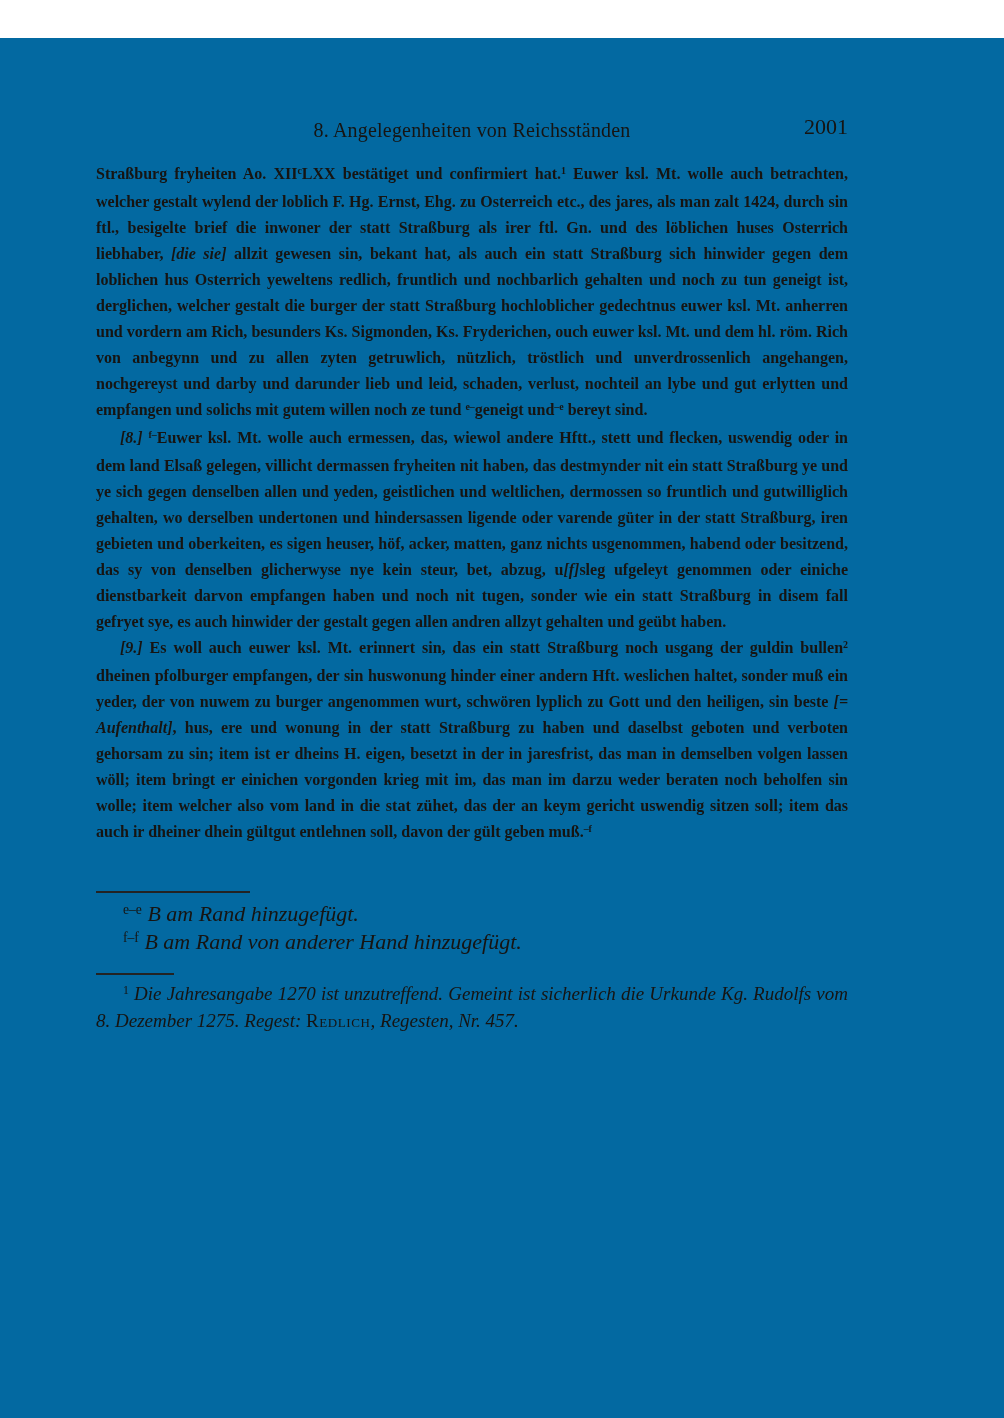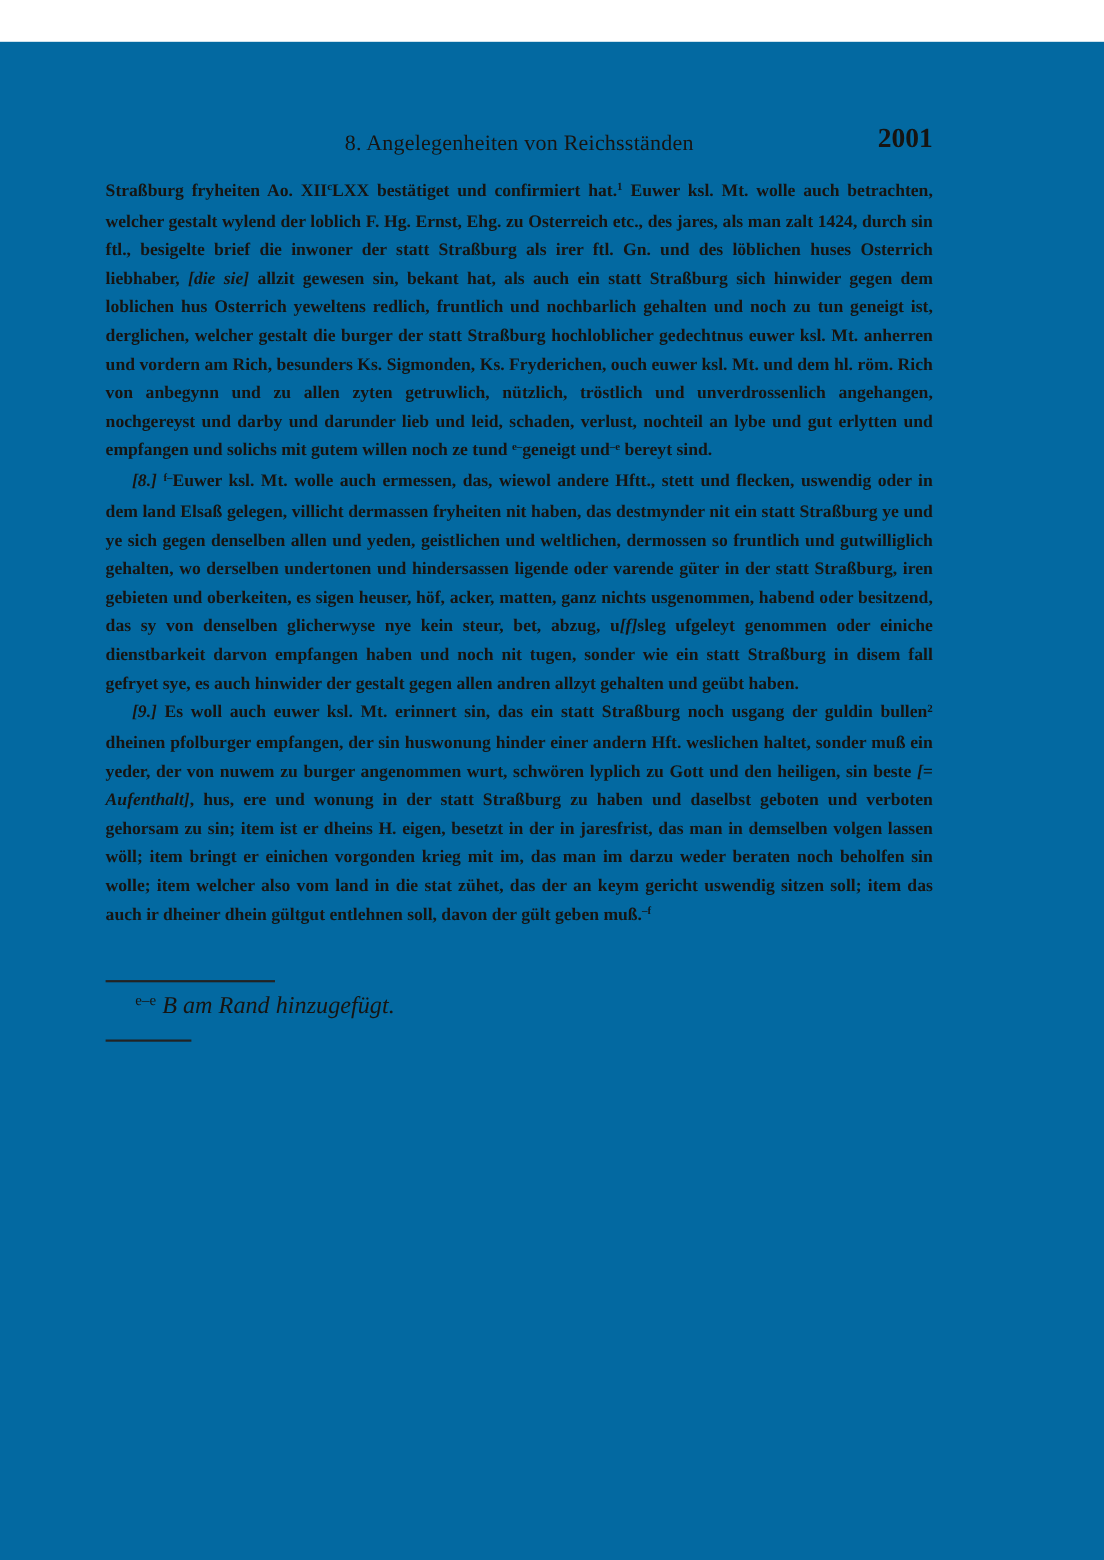--- a/index.html
+++ b/index.html
@@ -25,23 +25,22 @@
     display: block;
     text-align: center;
     font-size: 20px;
     line-height: 24px;
     letter-spacing: 0.2px;
   }
   .page-number {
     position: absolute;
     right: 0;
     top: -5px;
-    font-size: 25px;
+    font-size: 22px;
     line-height: 28px;
-    font-weight: bold;
   }
   
   .body-text {
     margin-top: 13px;
     width: 752px;
     font-size: 16px;
     line-height: 26px;
     text-align: justify;
     hyphens: none;
     font-weight: bold;
@@ -98,19 +97,21 @@
 
   <div class="body-text">
     <p class="para"><span>Straßburg fryheiten Ao. XII</span><span class="sup">c</span><span>LXX bestätiget und confirmiert hat.</span><span class="sup">1</span><span> Euwer ksl. Mt. wolle auch betrachten, welcher gestalt wylend der loblich F. Hg. Ernst, Ehg. zu Osterreich etc., des jares, als man zalt 1424, durch sin ftl., besigelte brief die inwoner der statt Straßburg als irer ftl. Gn. und des löblichen huses Osterrich liebhaber, </span><span class="it">[die sie]</span><span> allzit gewesen sin, bekant hat, als auch ein statt Straßburg sich hinwider gegen dem loblichen hus Osterrich yeweltens redlich, fruntlich und nochbarlich gehalten und noch zu tun geneigt ist, derglichen, welcher gestalt die burger der statt Straßburg hochloblicher gedechtnus euwer ksl. Mt. anherren und vordern am Rich, besunders Ks. Sigmonden, Ks. Fryderichen, ouch euwer ksl. Mt. und dem hl. röm. Rich von anbegynn und zu allen zyten getruwlich, nützlich, tröstlich und unverdrossenlich angehangen, nochgereyst und darby und darunder lieb und leid, schaden, verlust, nochteil an lybe und gut erlytten und empfangen und solichs mit gutem willen noch ze tund </span><span class="sup">e–</span><span>geneigt und</span><span class="sup">–e</span><span> bereyt sind.</span></p>
     <p class="para indent"><span class="it">[8.]</span><span> </span><span class="sup">f–</span><span>Euwer ksl. Mt. wolle auch ermessen, das, wiewol andere Hftt., stett und flecken, uswendig oder in dem land Elsaß gelegen, villicht dermassen fryheiten nit haben, das destmynder nit ein statt Straßburg ye und ye sich gegen denselben allen und yeden, geistlichen und weltlichen, dermossen so fruntlich und gutwilliglich gehalten, wo derselben undertonen und hindersassen ligende oder varende güter in der statt Straßburg, iren gebieten und oberkeiten, es sigen heuser, höf, acker, matten, ganz nichts usgenommen, habend oder besitzend, das sy von denselben glicherwyse nye kein steur, bet, abzug, u</span><span class="it">[f]</span><span>sleg ufgeleyt genommen oder einiche dienstbarkeit darvon empfangen haben und noch nit tugen, sonder wie ein statt Straßburg in disem fall gefryet sye, es auch hinwider der gestalt gegen allen andren allzyt gehalten und geübt haben.</span></p>
     <p class="para indent"><span class="it">[9.]</span><span> Es woll auch euwer ksl. Mt. erinnert sin, das ein statt Straßburg noch usgang der guldin bullen</span><span class="sup">2</span><span> dheinen pfolburger empfangen, der sin huswonung hinder einer andern Hft. weslichen haltet, sonder muß ein yeder, der von nuwem zu burger angenommen wurt, schwören lyplich zu Gott und den heiligen, sin beste </span><span class="it">[= Aufenthalt]</span><span>, hus, ere und wonung in der statt Straßburg zu haben und daselbst geboten und verboten gehorsam zu sin; item ist er dheins H. eigen, besetzt in der in jaresfrist, das man in demselben volgen lassen wöll; item bringt er einichen vorgonden krieg mit im, das man im darzu weder beraten noch beholfen sin wolle; item welcher also vom land in die stat zühet, das der an keym gericht uswendig sitzen soll; item das auch ir dheiner dhein gültgut entlehnen soll, davon der gült geben muß.</span><span class="sup">–f</span></p>
   </div>
 
   <div class="apparatus">
     <div class="rule rule-long"></div>
     <p class="app-note"><span class="sup">e–e</span><span class="it"> B am Rand hinzugefügt.</span></p>
+    <p class="app-note"><span class="sup">f–f</span><span class="it"> B am Rand von anderer Hand hinzugefügt.</span></p>
   </div>
 
   <div class="footnotes">
     <div class="rule rule-short"></div>
+    <p class="footnote"><span class="sup">1</span><span class="it"> Die Jahresangabe 1270 ist unzutreffend. Gemeint ist sicherlich die Urkunde Kg. Rudolfs vom 8. Dezember 1275. Regest: </span><span class="sc">Redlich</span><span class="it">, Regesten, Nr. 457.</span></p>
   </div>
 
 </div>
 
 </body></html>

